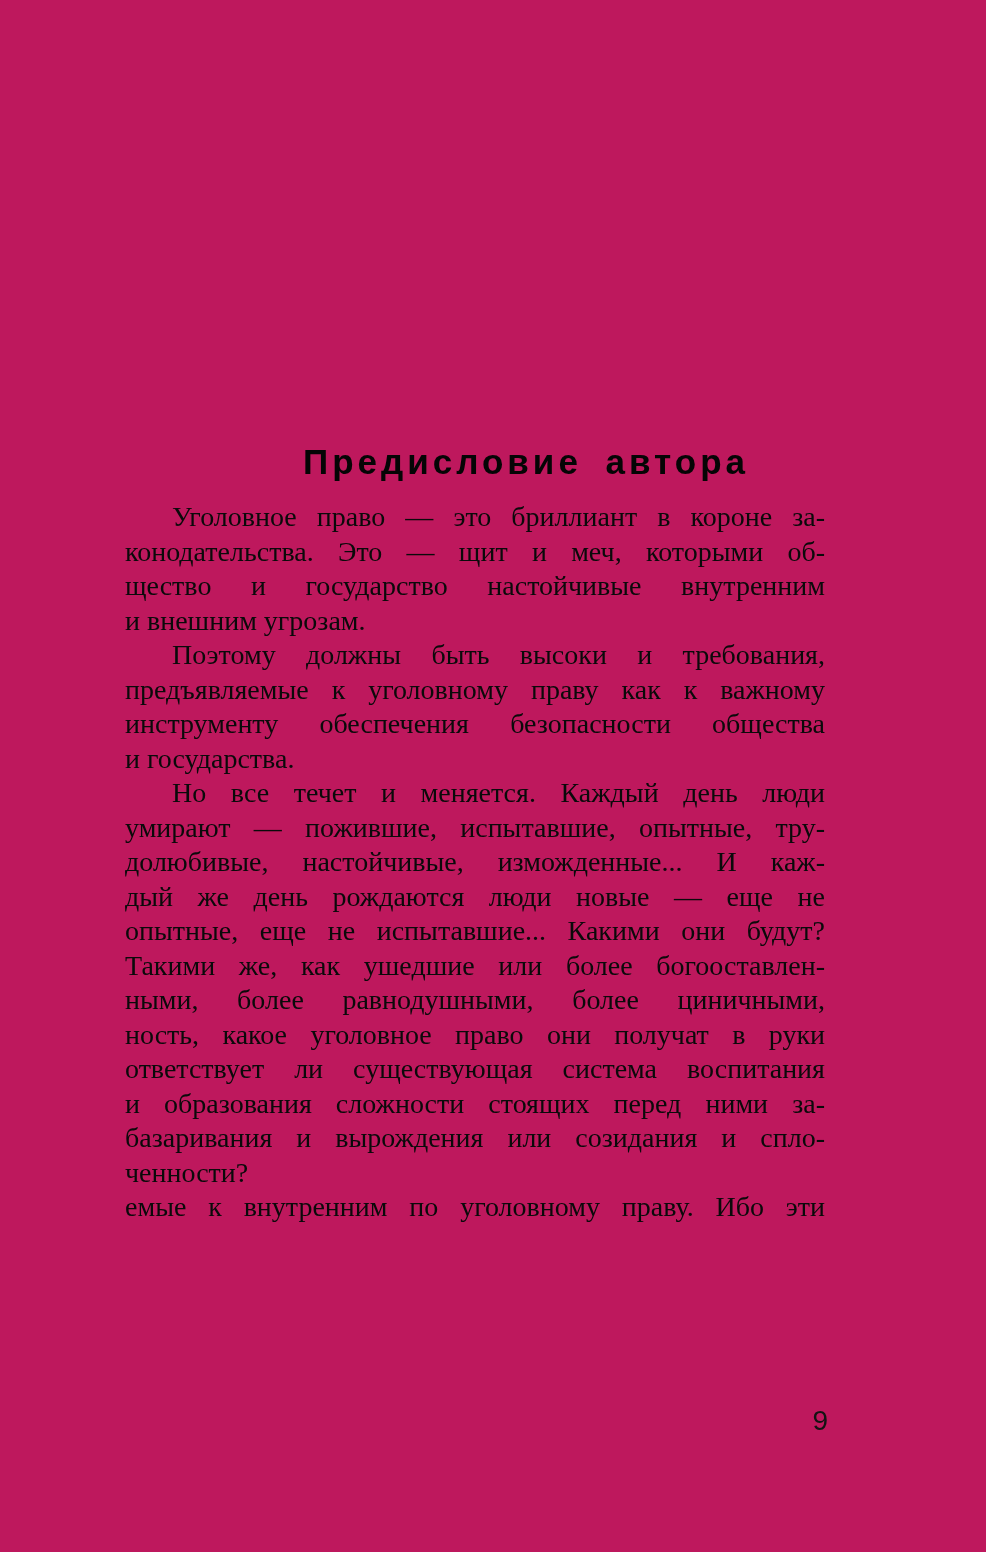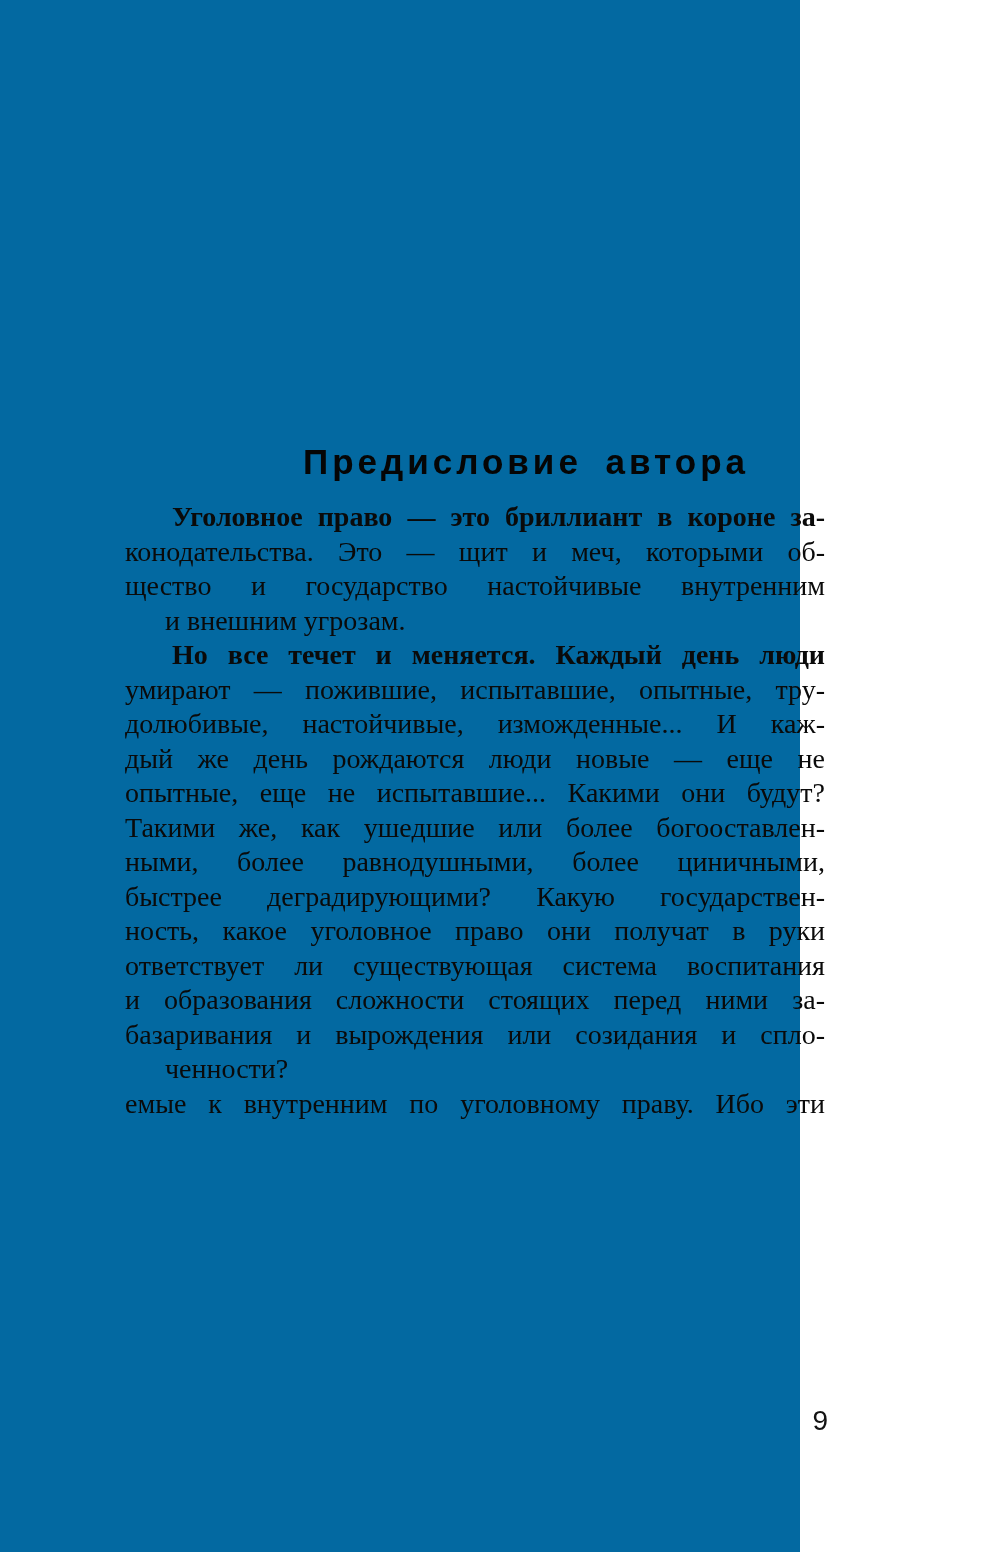--- a/index.html
+++ b/index.html
@@ -9,23 +9,23 @@
   }
   body {
     width: 1000px;
     height: 1552px;
     position: relative;
     overflow: hidden;
   }
   .page {
     position: absolute;
     left: 0; top: 0;
-    width: 800px;
+    width: 986px;
     height: 1552px;
-    background: #0369a1;
+    background: #be185d;
     color: #0a0a0a;
   }
   .content {
     position: absolute;
     left: 125px;
     top: 444px;
     width: 700px;
   }
   .title {
     font-family: "Liberation Sans", "DejaVu Sans", sans-serif;
@@ -48,26 +48,24 @@
     font-family: "Liberation Serif", "DejaVu Serif", serif;
     font-size: 28px;
     line-height: 34.5px;
     color: #0a0a0a;
     text-align: justify;
     text-align-last: justify;
     white-space: nowrap;
   }
   .line.first {
     padding-left: 47px;
-    font-weight: bold;
   }
   .line.final {
     text-align: right;
     text-align-last: left;
-    margin-left: 40px;
   }
   .page-number {
     position: absolute;
     left: 125px;
     top: 1406px;
     width: 703px;
     text-align: right;
     font-family: "Liberation Sans", "DejaVu Sans", sans-serif;
     font-size: 28px;
     line-height: 30px;
@@ -81,28 +79,33 @@
   <div class="content">
     <h1 class="title">Предисловие автора</h1>
     <div id="text-block">
         <div class="para">
           <div class="line first">Уголовное право — это бриллиант в короне за-</div>
           <div class="line">конодательства. Это — щит и меч, которыми об-</div>
           <div class="line">щество и государство настойчивые внутренним</div>
           <div class="line final">и внешним угрозам.</div>
         </div>
         <div class="para">
+          <div class="line first">Поэтому должны быть высоки и требования,</div>
+          <div class="line">предъявляемые к уголовному праву как к важному</div>
+          <div class="line">инструменту обеспечения безопасности общества</div>
+          <div class="line final">и государства.</div>
+        </div>
+        <div class="para">
           <div class="line first">Но все течет и меняется. Каждый день люди</div>
           <div class="line">умирают — пожившие, испытавшие, опытные, тру-</div>
           <div class="line">долюбивые, настойчивые, изможденные... И каж-</div>
           <div class="line">дый же день рождаются люди новые — еще не</div>
           <div class="line">опытные, еще не испытавшие... Какими они будут?</div>
           <div class="line">Такими же, как ушедшие или более богооставлен-</div>
           <div class="line">ными, более равнодушными, более циничными,</div>
-          <div class="line">быстрее деградирующими? Какую государствен-</div>
           <div class="line">ность, какое уголовное право они получат в руки</div>
           <div class="line">ответствует ли существующая система воспитания</div>
           <div class="line">и образования сложности стоящих перед ними за-</div>
           <div class="line">базаривания и вырождения или созидания и спло-</div>
           <div class="line final">ченности?</div>
         </div>
         <div class="para">
           <div class="line">емые к внутренним по уголовному праву. Ибо эти</div>
         </div>
       </div>

